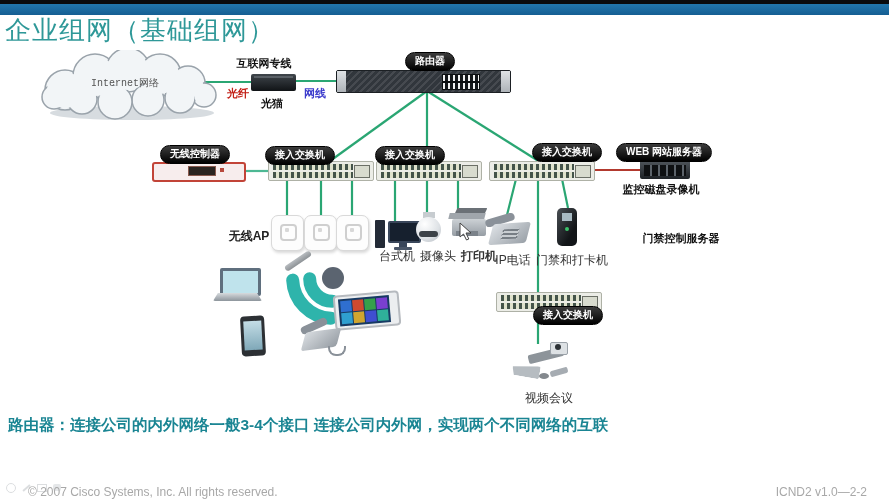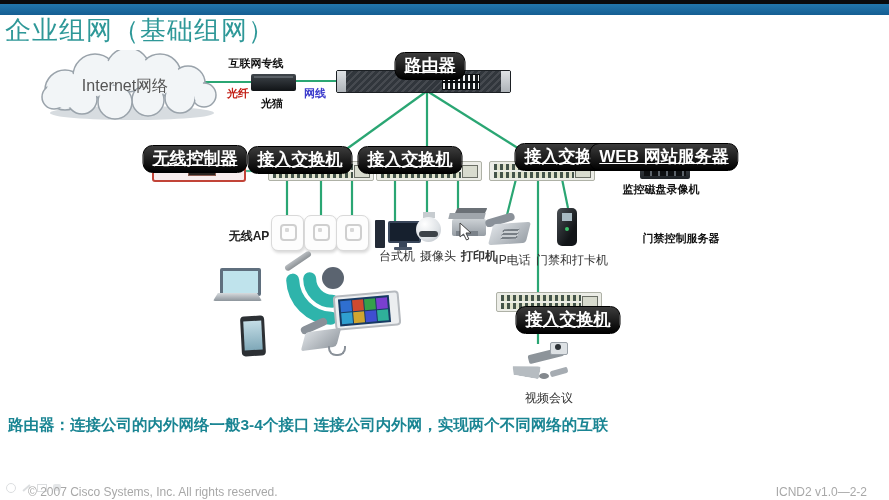--- a/index.html
+++ b/index.html
@@ -14,32 +14,32 @@
          font-size:26px;font-weight:400;color:#2e9898;letter-spacing:1px;z-index:4;}
 
   
   svg.links{position:absolute;left:0;top:0;z-index:1;}
   .lnk-g{stroke:#2aa673;stroke-width:2.2;}
   .lnk-gl{stroke:#4db893;stroke-width:2.2;}
   .lnk-r{stroke:#b2392e;stroke-width:2.2;}
 
   
   .pill{position:absolute;transform:translateX(-50%);z-index:3;background:linear-gradient(#3c3c3c,#000);
-        border:1px solid #000;border-radius:10px;color:#fff;font-size:17px;font-weight:bold;
-        padding:1px 9px 2px;white-space:nowrap;text-decoration:underline;}
+        border:1px solid #000;border-radius:10px;color:#fff;font-size:10px;font-weight:bold;
+        padding:1px 9px 2px;white-space:nowrap;}
   .blk{position:absolute;transform:translateX(-50%);z-index:3;color:#111;font-size:11px;font-weight:bold;white-space:nowrap;}
   .dev{position:absolute;transform:translateX(-50%);z-index:3;color:#333;font-size:12px;white-space:nowrap;}
   .red-lbl{color:#c32118;}
   .blue-lbl{color:#3c3ccc;}
 
   
   .device{position:absolute;z-index:2;}
   .device *{position:absolute;}
 
-  .cloud-label{position:absolute;z-index:3;color:#555;font-size:16px;text-align:center;}
+  .cloud-label{position:absolute;z-index:3;color:#555;font-size:10px;text-align:center;font-family:Liberation Mono, monospace;}
 
   .router{width:173px;height:21px;background:#31363c;border:1px solid #1b1f23;border-radius:2px;
           background-image:repeating-linear-gradient(135deg,rgba(255,255,255,.10) 0 2px,transparent 2px 5px);}
   .router .capl,.router .capr{top:0;width:9px;height:100%;background:linear-gradient(#dfe2e5,#aeb3b8);}
   .router .capl{left:0;} .router .capr{right:0;}
   .router .pgrid{right:30px;top:3px;width:36px;height:6px;border:1px solid #0c0e10;background:
      repeating-linear-gradient(90deg,#f2f2f2 0 2px,#14171a 2px 5px);}
   .router .pgrid2{right:30px;top:11px;width:36px;height:6px;border:1px solid #0c0e10;background:
      repeating-linear-gradient(90deg,#f2f2f2 0 2px,#14171a 2px 5px);}
 
@@ -186,21 +186,21 @@
         <circle cx="184" cy="45" r="10"></circle>
       <circle cx="160" cy="48" r="13"></circle>
         <circle cx="128" cy="50" r="14"></circle>
         <circle cx="95" cy="52" r="15"></circle>
       <circle cx="62" cy="49" r="13"></circle>
         <circle cx="34" cy="47" r="10"></circle>
     </g>
   </svg>
   <div class="cloud-label" style="left:60px;top:76px;width:130px;">Internet网络</div>
 
-  <div class="blk" style="left:256px;top:56px;text-align:right;">互联网专线</div>
+  <div class="blk" style="left:264px;top:56px;text-align:right;">互联网专线</div>
   <div class="device modem" style="left:251px;top:74px;">
       <i class="tl"></i>
     </div>
   <div class="blk red-lbl" style="left:238px;top:86px;">光纤</div>
   <div class="blk blue-lbl" style="left:315px;top:86px;">网线</div>
   <div class="blk" style="left:272px;top:96px;">光猫</div>
 
   <div class="pill" style="left:430px;top:52px;">路由器</div>
   <div class="device router" style="left:336px;top:70px;">
     <i class="capl"></i>

